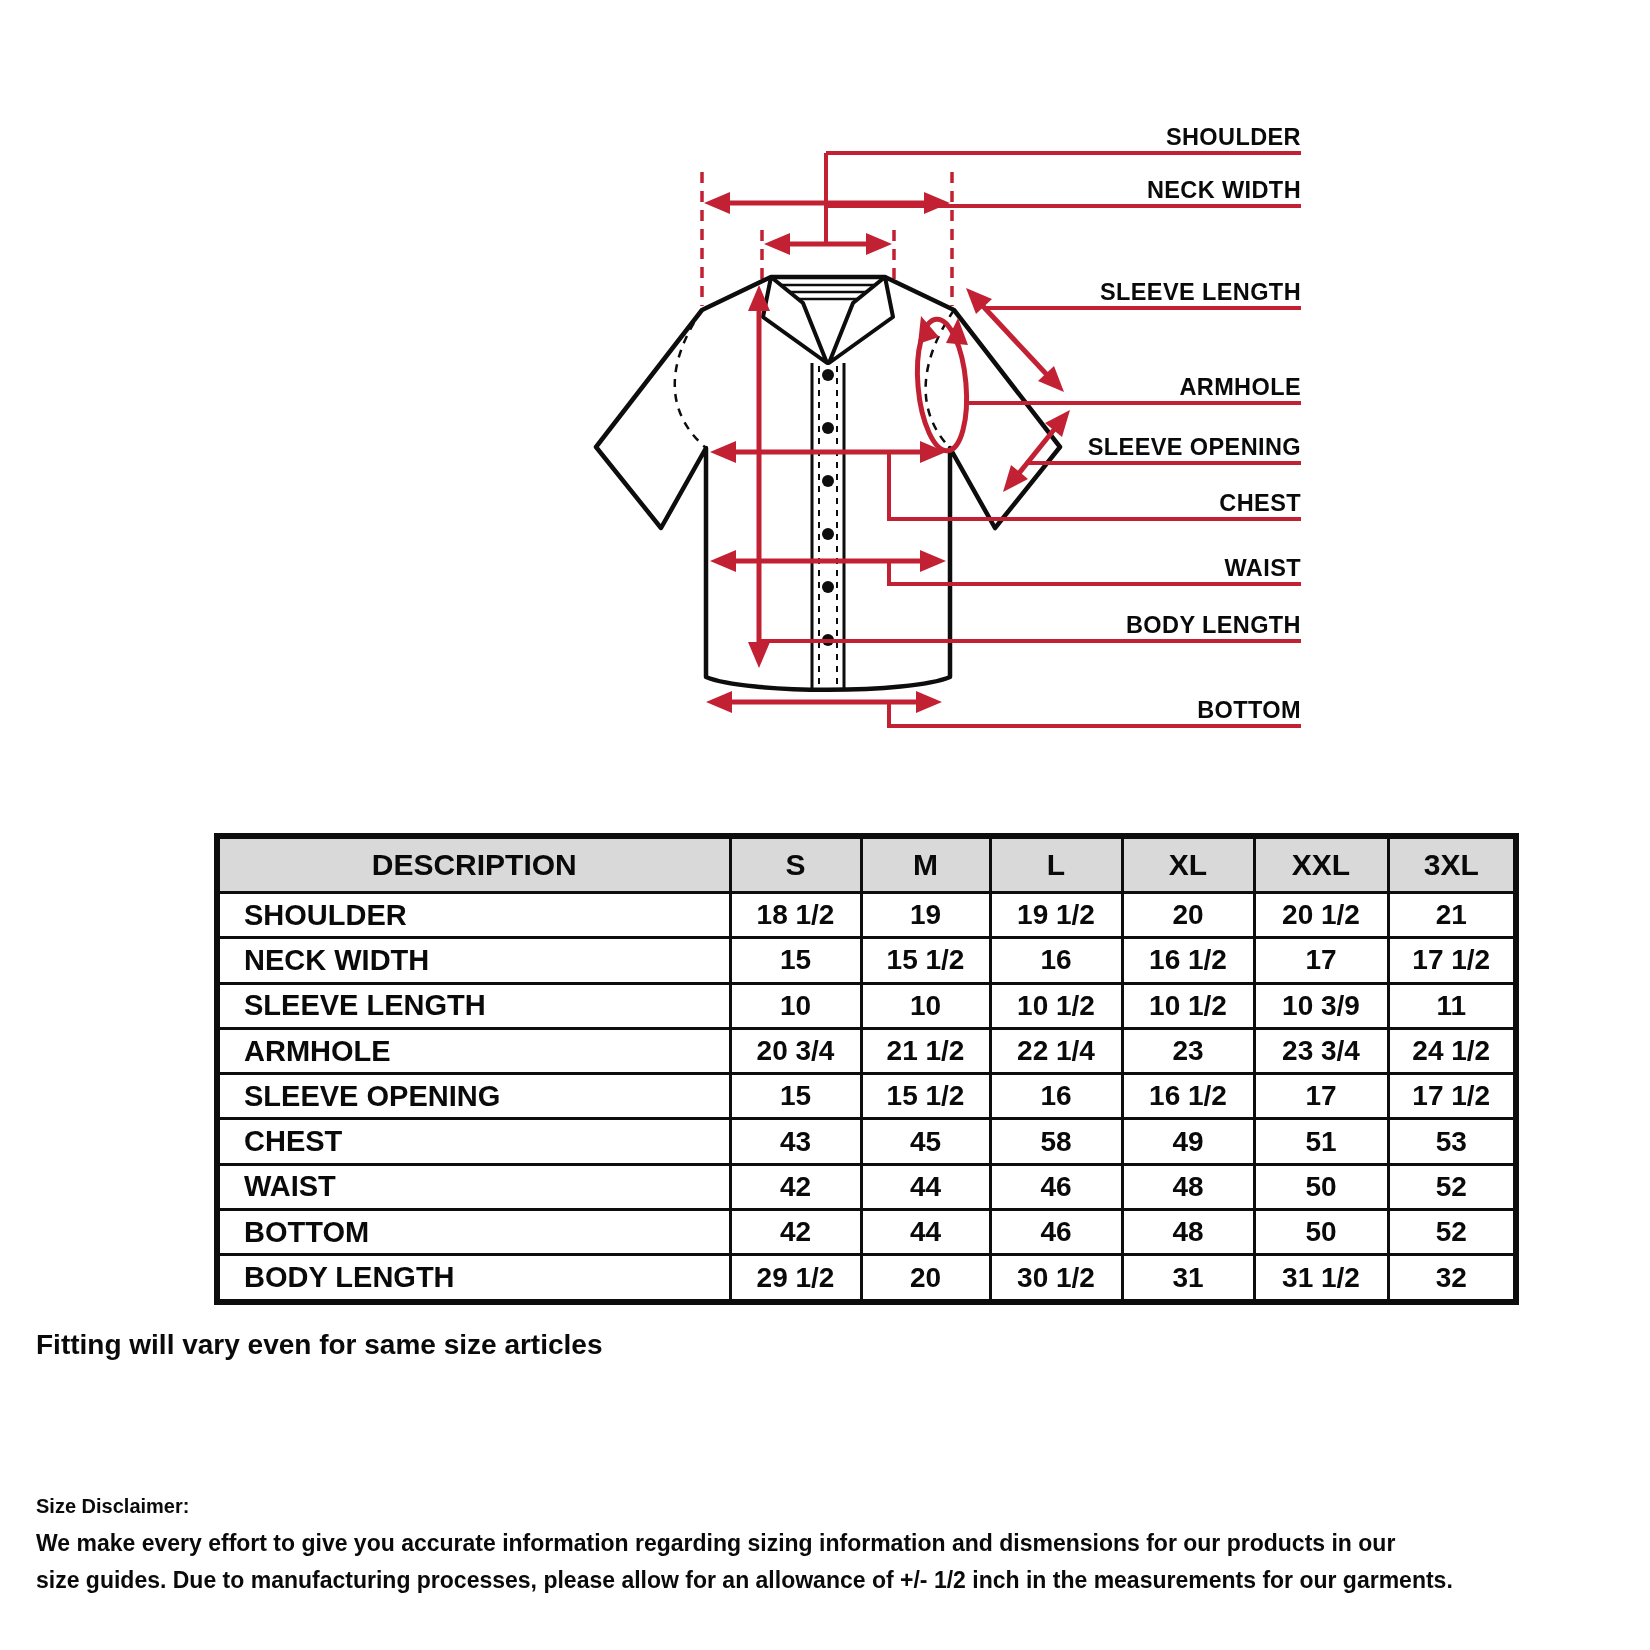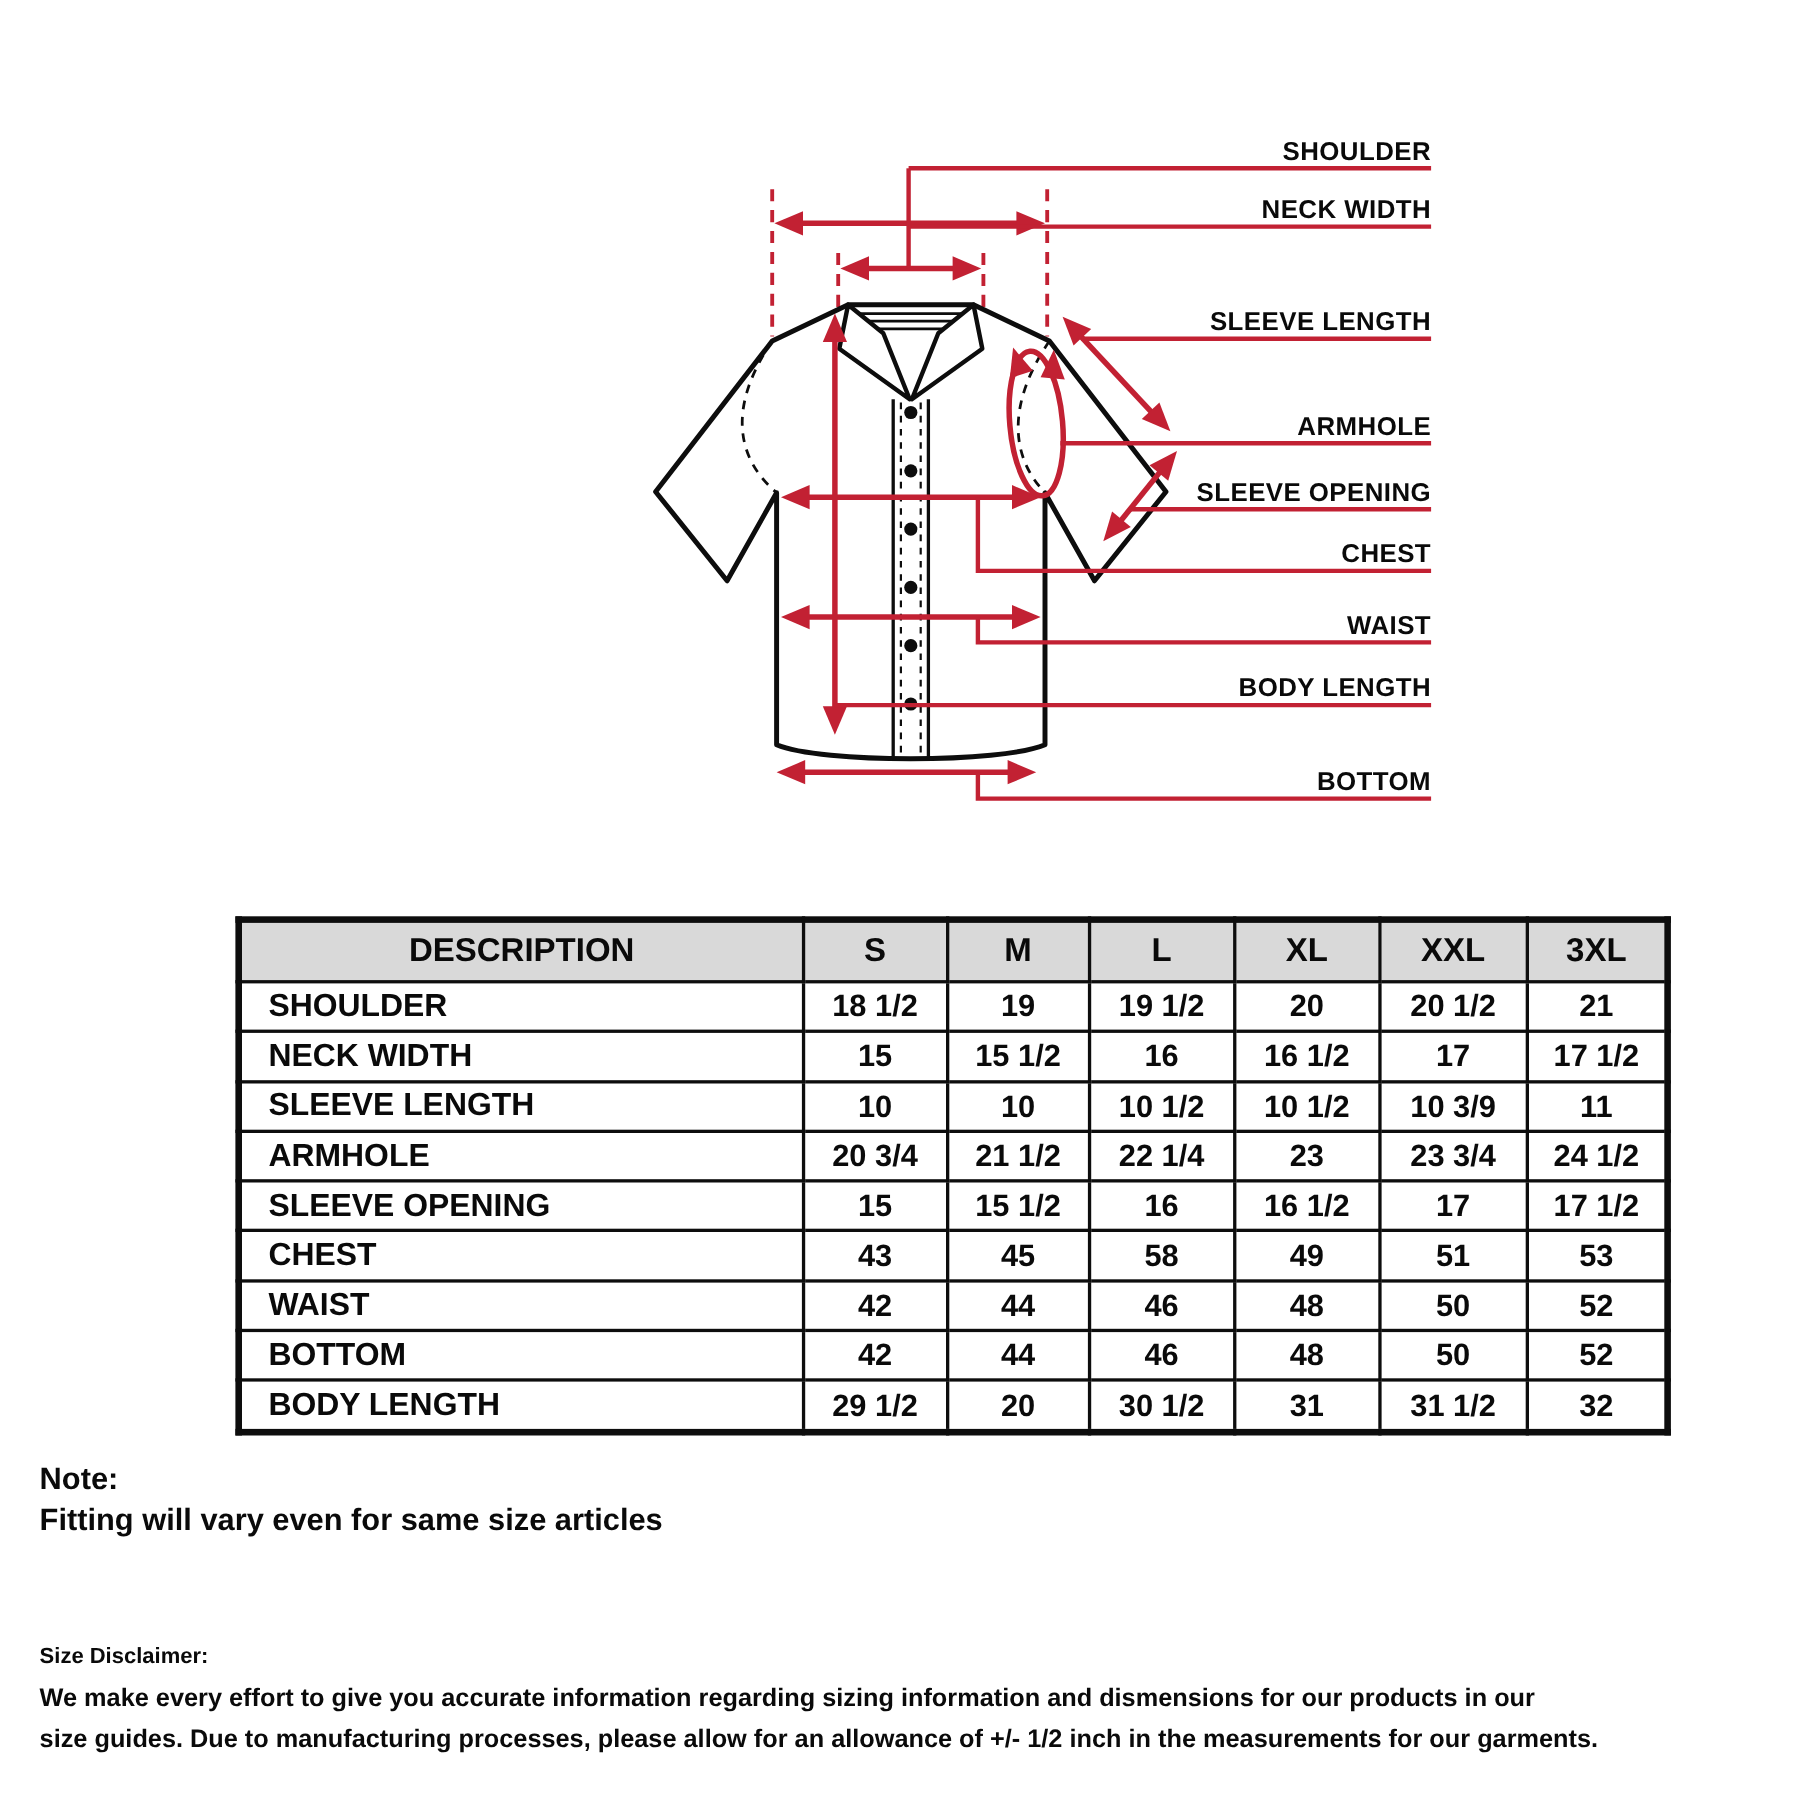--- a/index.html
+++ b/index.html
@@ -262,21 +262,20 @@
         <td>30 1/2</td>
         <td>31</td>
         <td>31 1/2</td>
         <td>32</td>
       </tr>
     </tbody>
   </table>
 </div>
 
 <div class="notes">
-  <div>Note:</div>
   <div>Fitting will vary even for same size articles</div>
 </div>
 
 <div class="disclaimer">
   <div class="d-title">Size Disclaimer:</div>
   <div class="d-line">We make every effort to give you accurate information regarding sizing information and dismensions for our products in our</div>
   <div class="d-line">size guides. Due to manufacturing processes, please allow for an allowance of +/- 1/2 inch in the measurements for our garments.</div>
 </div>
 
 </body></html>

